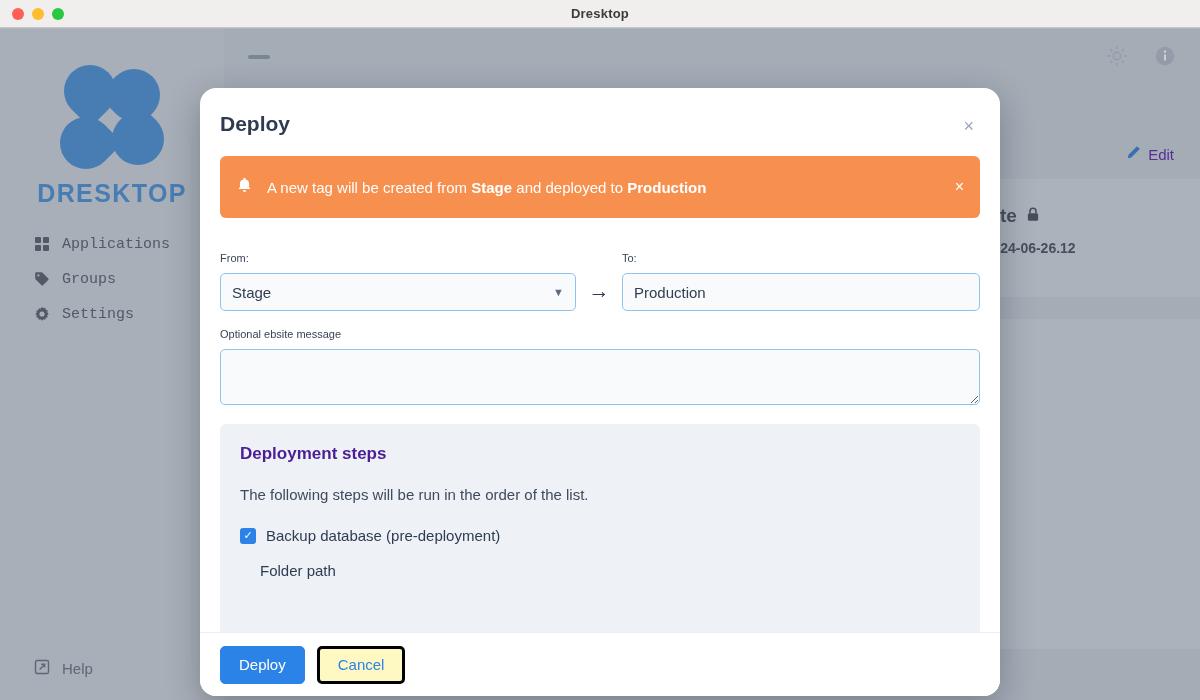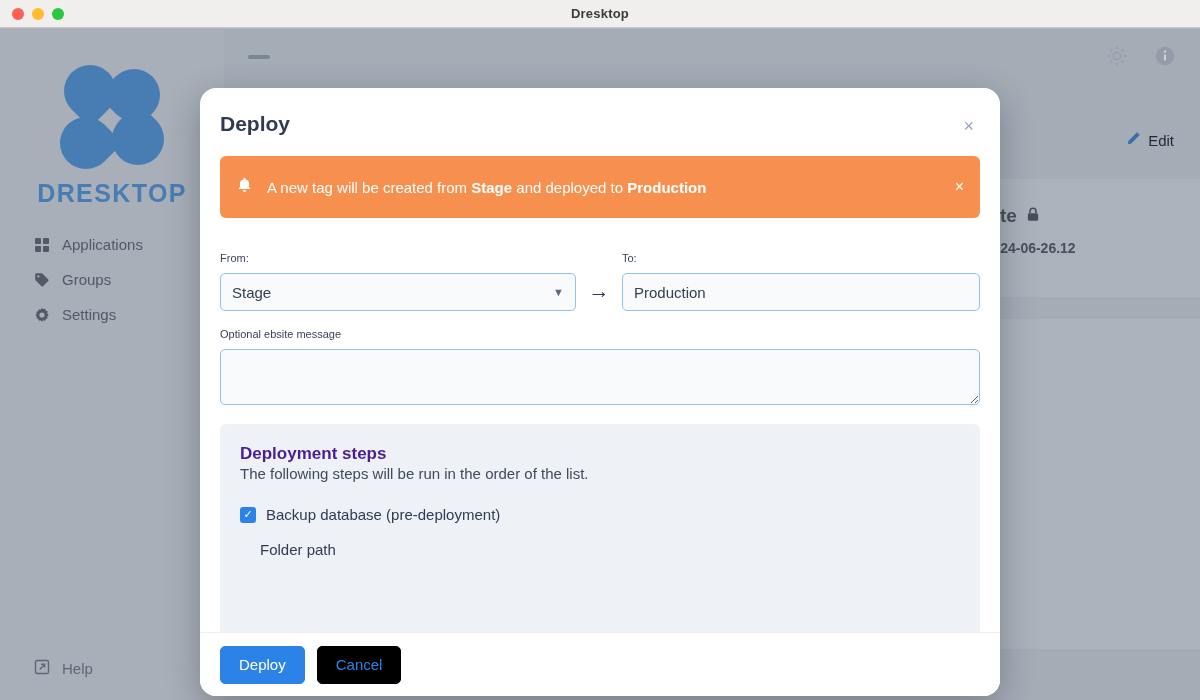--- a/index.html
+++ b/index.html
@@ -60,44 +60,44 @@
   .petal.p1 { top: 0; left: 4px;  transform: rotate(-45deg); }
   .petal.p2 { top: 4px; left: 48px; transform: rotate(45deg); }
   .petal.p3 { top: 48px; left: 52px; transform: rotate(135deg); }
   .petal.p4 { top: 52px; left: 0px;  transform: rotate(225deg); }
   .logo-text {
     margin-top: 10px; font-size: 25px; font-weight: bold;
     color: #3d7dbe; letter-spacing: 1.4px;
   }
   .nav { position: absolute; top: 198px; left: 0; width: 224px; }
   .nav-item {
-    display: flex; align-items: flex-end; gap: 12px;
+    display: flex; align-items: flex-start; gap: 12px;
     padding: 9px 0 9px 34px; color: #4a5260;
-    font-size: 15px; cursor: pointer;
+    font-size: 15px; cursor: pointer; font-family: Liberation Mono, monospace;
   }
   .nav-item .glyph { width: 16px; height: 16px; display:block; }
   .help-item {
     position: absolute; bottom: 22px; left: 0;
     display: flex; align-items: center; gap: 12px;
     padding-left: 34px; color: #5b6270; font-size: 15px; cursor: pointer;
   }
 
   
   .content {
     position: absolute; top: 0; left: 224px;
     width: 976px; height: 671px;
   }
   .top-actions {
     position: absolute; top: 16px; right: 24px;
     display: flex; align-items: center; gap: 26px;
   }
   .edit-link {
-    position: absolute; top: 102px; right: 26px;
+    position: absolute; top: 116px; right: 26px;
     display: flex; align-items: center; gap: 7px;
-    color: #0f172a; font-size: 15px; cursor: pointer;
+    color: #4c1d95; font-size: 15px; cursor: pointer;
   }
   .dash-line {
     position: absolute; top: 26px; left: 24px;
     width: 22px; height: 4px; background: #7d8796; border-radius: 2px;
   }
   .bg-card {
     position: absolute; background: rgba(255,255,255,0.10);
     border-radius: 8px;
   }
   .card-title {
@@ -177,21 +177,21 @@
   textarea.ctrl {
     height: 56px; padding: 8px 11px; resize: vertical;
     line-height: 1.3; display: block;
   }
 
   .steps-panel {
     margin-top: 19px; background: #eef2f7; border-radius: 6px;
     padding: 20px 20px 22px 20px; height: 214px; overflow: hidden;
   }
   .steps-title { font-size: 17px; font-weight: bold; color: #4c1d95; }
-  .steps-desc { font-size: 15px; color: #3f4a5c; margin-top: 1px; }
+  .steps-desc { font-size: 15px; color: #3f4a5c; margin-top: 22px; }
   .check-row {
     display: flex; align-items: center; gap: 10px; margin-top: 24px;
   }
   .chk {
     width: 16px; height: 16px; border-radius: 3px; background: #2b83e8;
     display: flex; align-items: center; justify-content: center;
     color: #fff; font-size: 11px; line-height: 1; cursor: pointer;
   }
   .check-label { font-size: 15px; color: #2f3b52; }
   .sub-field { margin-top: 18px; padding-left: 20px; }
@@ -208,21 +208,21 @@
     flex: 0 0 auto; height: 64px; background: #fff;
     display: flex; align-items: center; gap: 12px;
     padding: 0 20px; border-top: 1px solid #eceff3;
   }
   .btn {
     height: 38px; border-radius: 5px; font-size: 15px; cursor: pointer;
     font-family: "Liberation Sans", sans-serif; padding: 0 18px;
     display: flex; align-items: center; justify-content: center;
   }
   .btn-primary { background: #2b83e8; color: #fff; border: 1px solid #2b83e8; }
-  .btn-secondary { background: #000000; color: #2b83e8; border: 1px solid #000000; }
+  .btn-secondary { background: #fef9c3; color: #2b83e8; border: 3px solid #000000; }
 </style>
 </head>
 <body>
 
 <div class="window">
 
   <div class="titlebar">
     <div class="traffic">
       <span class="dot red"></span>
       <span class="dot yellow"></span>

